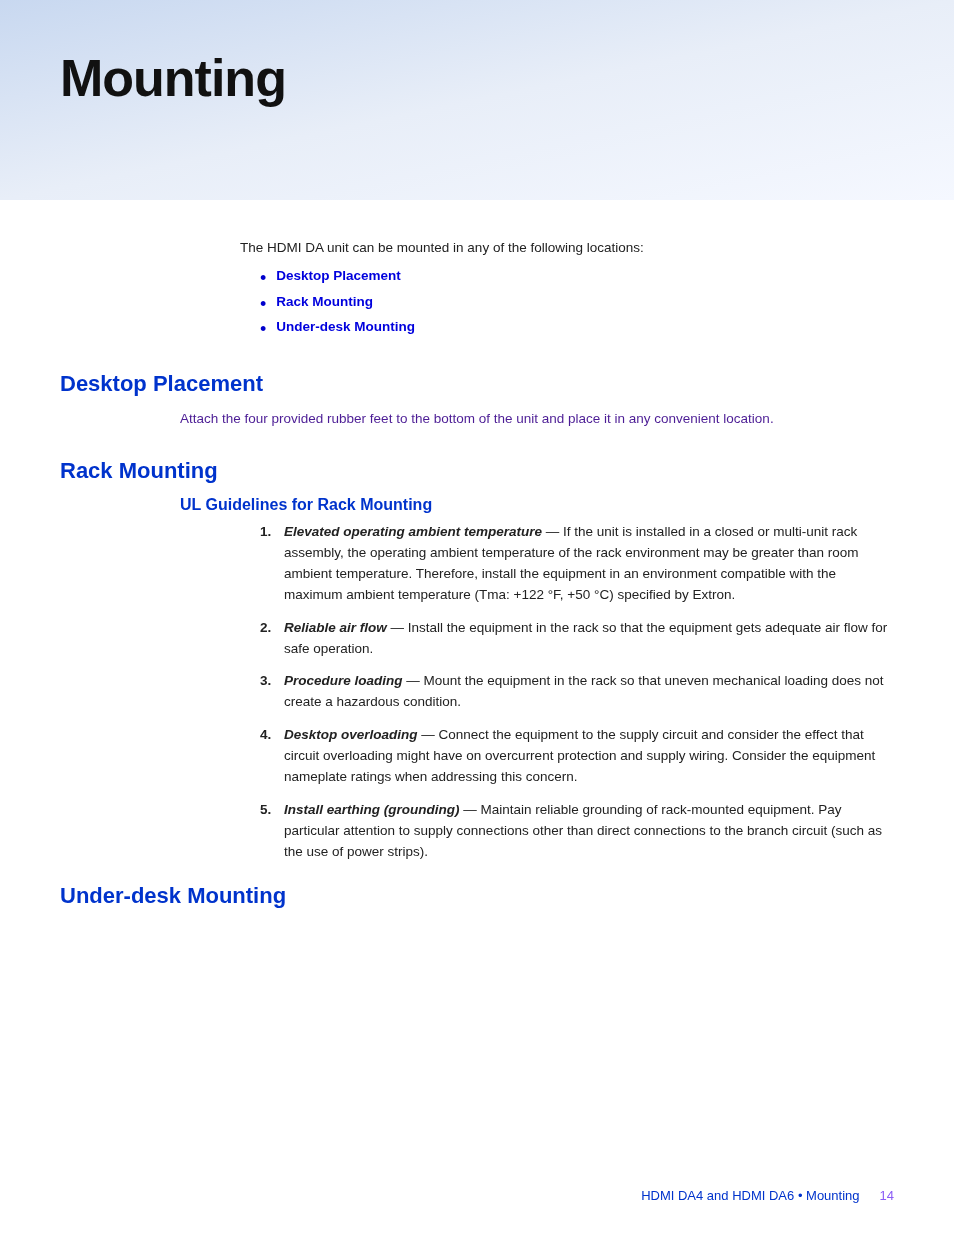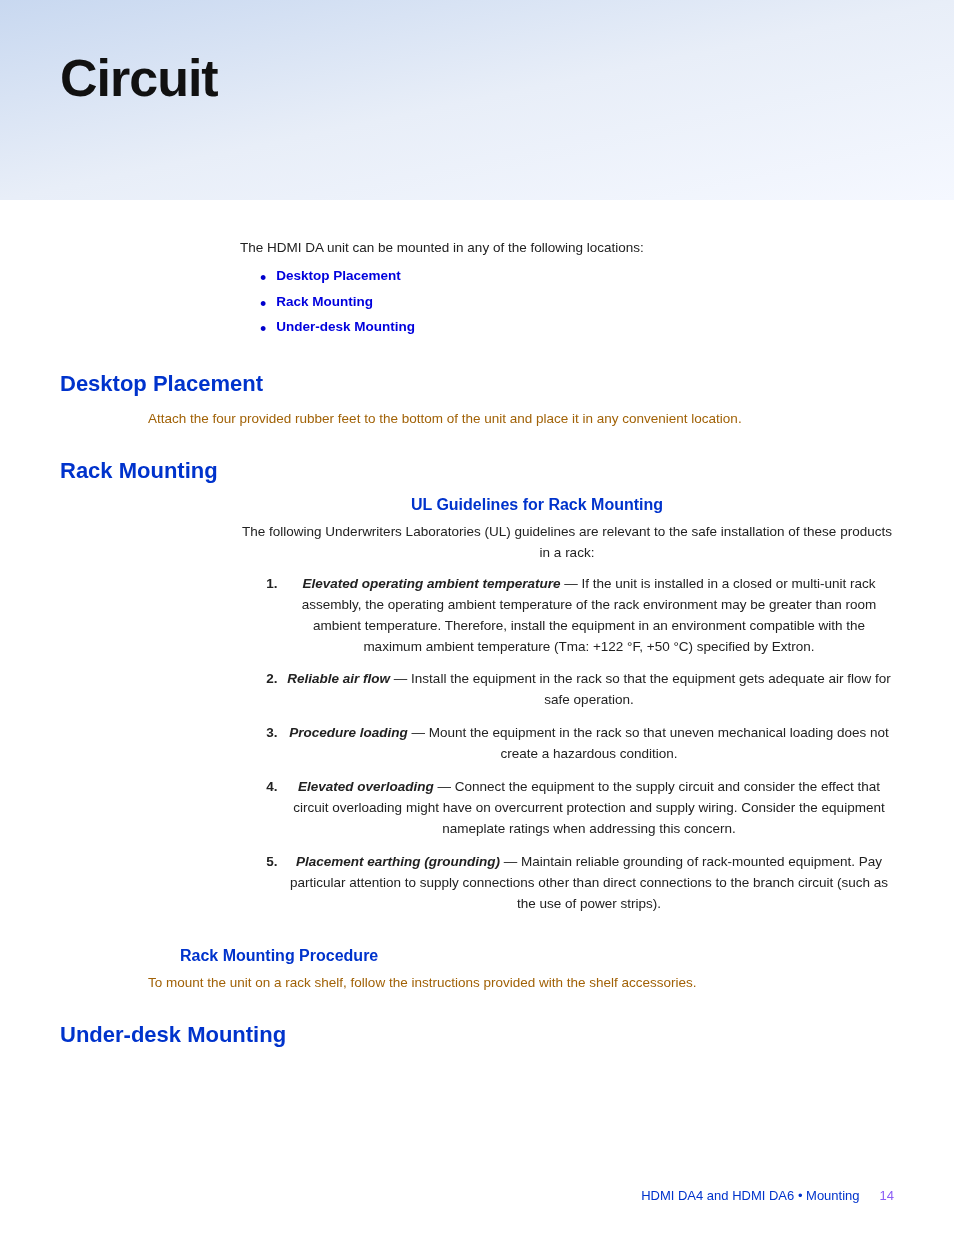--- a/index.html
+++ b/index.html
@@ -90,24 +90,24 @@
       color: #0033cc;
       margin-bottom: 8px;
       margin-left: 120px;
     }
 
     .section-block {
       margin-bottom: 28px;
     }
 
     .section-text {
-      margin-left: 88px;
+      margin-left: 120px;
       font-size: 13.5px;
       line-height: 1.55;
-      color: #a16207;
+      color: #4c1d95;
     }
 
     .section-text-indent {
       margin-left: 180px;
       font-size: 13.5px;
       line-height: 1.55;
       color: #222;
       margin-bottom: 10px;
     }
 
@@ -163,32 +163,31 @@
       color: #0033cc;
     }
 
     .footer-page {
       font-size: 13px;
       color: #8b5cf6;
       margin-left: 20px;
     }
 
     .ul-guidelines-block {
-      margin-bottom: 32px;
-      text-align: center;
+      margin-bottom: 20px;
     }
   </style>
 </head>
 <body>
 
 <div class="page-bg"></div>
 
 <div class="page-content">
 
-  <h1 class="page-title">Circuit</h1>
+  <h1 class="page-title">Mounting</h1>
 
   <p class="intro-text">The HDMI DA unit can be mounted in any of the following locations:</p>
 
   <ul class="bullet-list">
     <li>
       <a>Desktop Placement</a>
     </li>
     <li>
       <a>Rack Mounting</a>
     </li>
@@ -200,21 +199,20 @@
   <div class="section-block">
     <h2 class="section-h2">Desktop Placement</h2>
     <p class="section-text">Attach the four provided rubber feet to the bottom of the unit and place it in any convenient location.</p>
   </div>
 
   <div class="rack-section section-block">
     <h2 class="section-h2">Rack Mounting</h2>
 
     <div class="ul-guidelines-block">
       <h3 class="section-h3">UL Guidelines for Rack Mounting</h3>
-      <p class="section-text-indent">The following Underwriters Laboratories (UL) guidelines are relevant to the safe installation of these products in a rack:</p>
 
       <ol class="ordered-list">
         <li>
           <span class="num">1.</span>
           <span class="content">
             <strong>Elevated operating ambient temperature</strong><span> — If the unit is installed in a closed or multi-unit rack assembly, the operating ambient temperature of the rack environment may be greater than room ambient temperature.  Therefore, install the equipment in an environment compatible with the maximum ambient temperature (Tma: +122 °F, +50 °C) specified by Extron.</span>
           </span>
         </li>
         <li>
           <span class="num">2.</span>
@@ -224,36 +222,32 @@
         </li>
         <li>
           <span class="num">3.</span>
           <span class="content">
             <strong>Procedure loading</strong><span> — Mount the equipment in the rack so that uneven mechanical loading does not create a hazardous condition.</span>
           </span>
         </li>
         <li>
           <span class="num">4.</span>
           <span class="content">
-            <strong>Elevated overloading</strong><span> — Connect the equipment to the supply circuit and consider the effect that circuit overloading might have on overcurrent protection and supply wiring. Consider the equipment nameplate ratings when addressing this concern.</span>
+            <strong>Desktop overloading</strong><span> — Connect the equipment to the supply circuit and consider the effect that circuit overloading might have on overcurrent protection and supply wiring. Consider the equipment nameplate ratings when addressing this concern.</span>
           </span>
         </li>
         <li>
           <span class="num">5.</span>
           <span class="content">
-            <strong>Placement earthing (grounding)</strong><span> — Maintain reliable grounding of rack-mounted equipment. Pay particular attention to supply connections other than direct connections to the branch circuit (such as the use of power strips).</span>
+            <strong>Install earthing (grounding)</strong><span> — Maintain reliable grounding of rack-mounted equipment. Pay particular attention to supply connections other than direct connections to the branch circuit (such as the use of power strips).</span>
           </span>
         </li>
       </ol>
     </div>
 
-    <div class="section-block">
-      <h3 class="section-h3">Rack Mounting Procedure</h3>
-      <p class="section-text">To mount the unit on a rack shelf, follow the instructions provided with the shelf accessories.</p>
-    </div>
   </div>
 
   <div class="section-block">
     <h2 class="section-h2">Under-desk Mounting</h2>
   </div>
 
 </div>
 
 <div class="footer">
   <span class="footer-text">HDMI DA4 and HDMI DA6 • Mounting</span>

